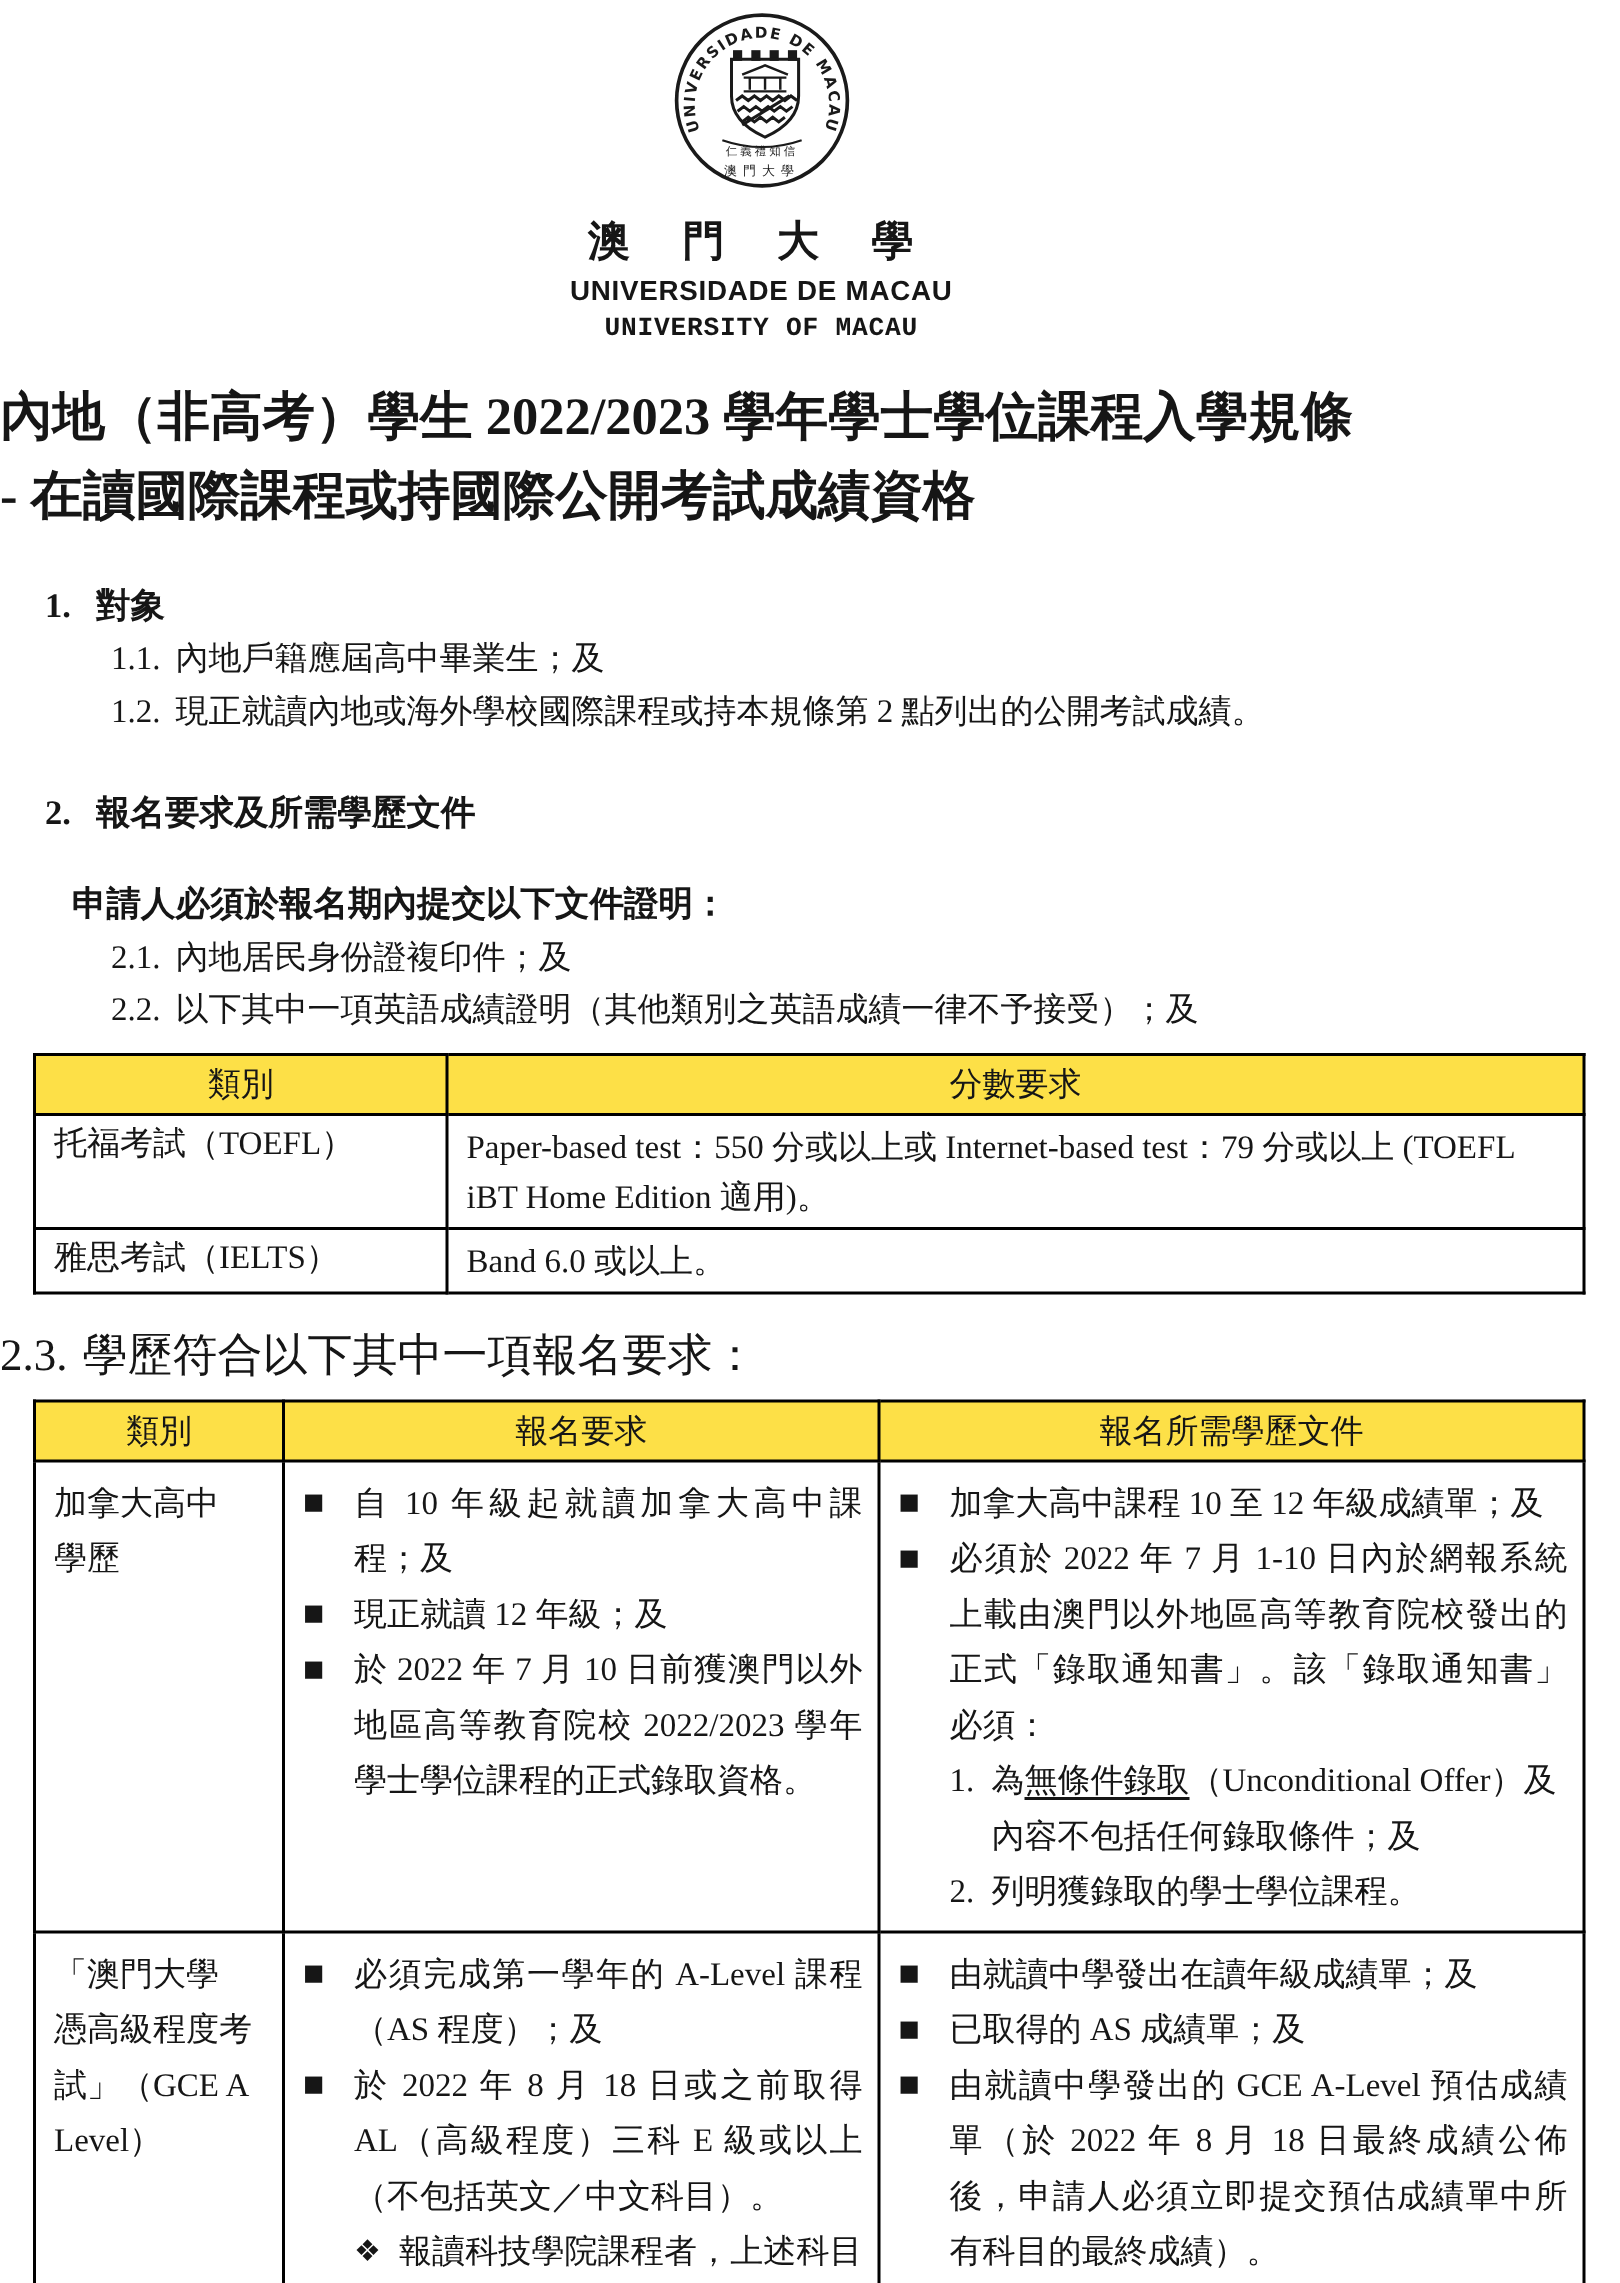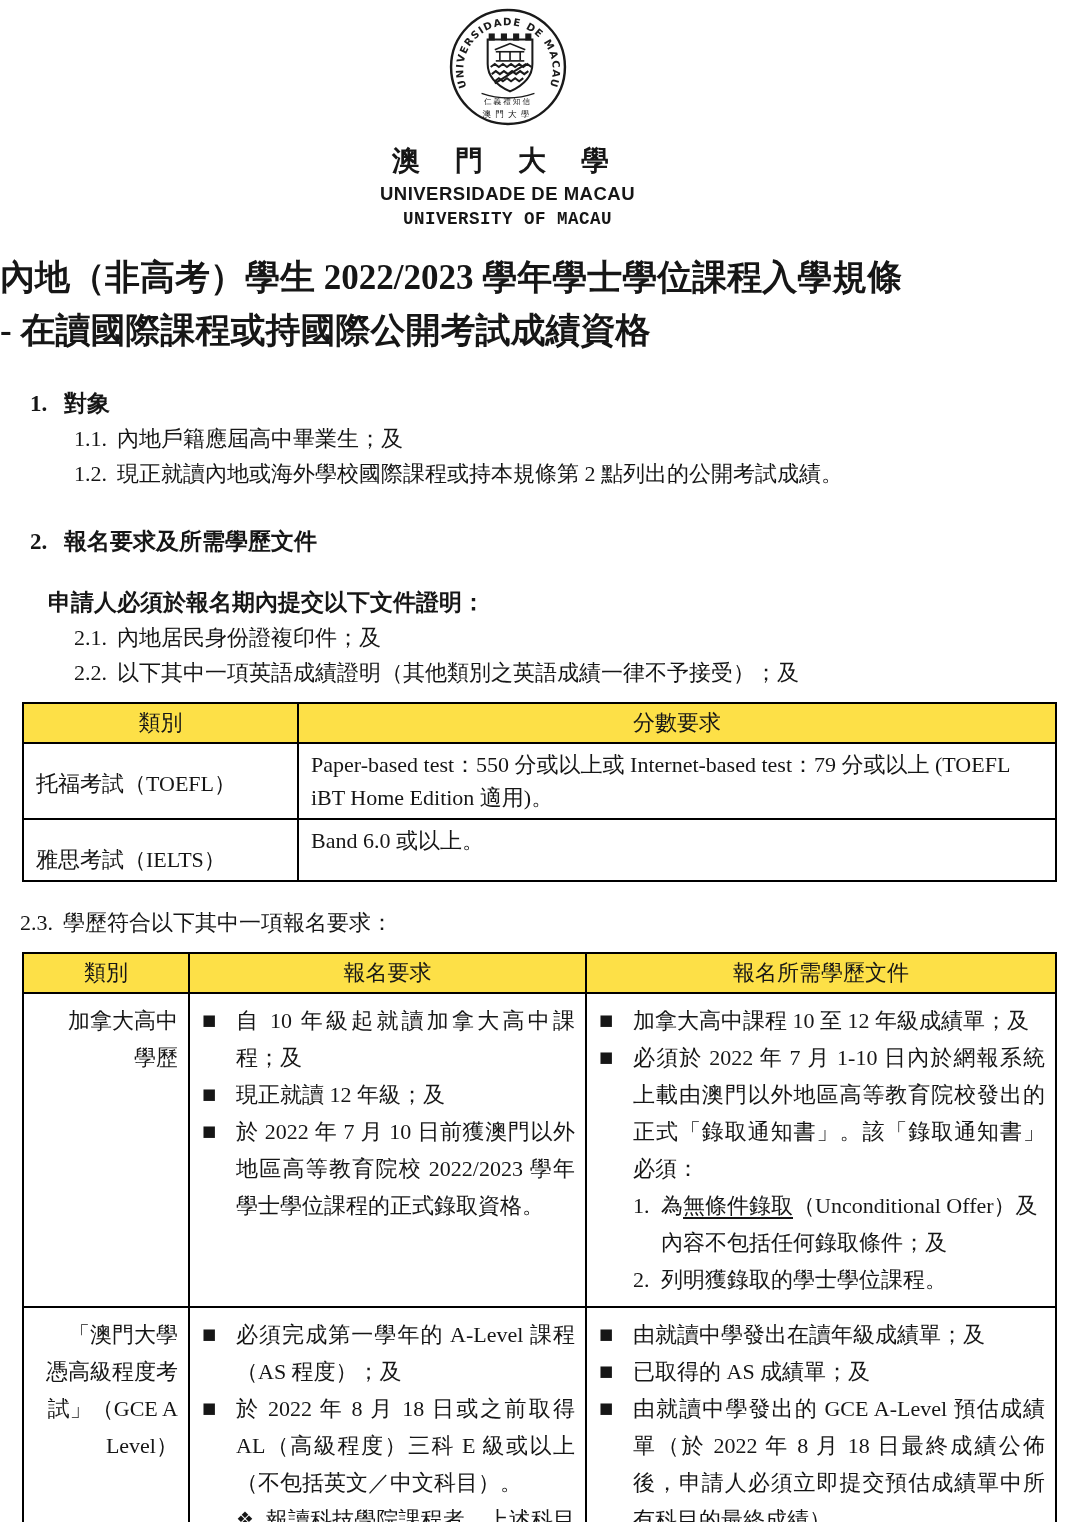--- a/index.html
+++ b/index.html
@@ -16,37 +16,37 @@
   .pt-name { font-family:"Liberation Sans","DejaVu Sans",sans-serif; font-weight:bold; font-size:18.5px; letter-spacing:.5px; margin-top:3px; }
   .en-name { font-family:Liberation Mono, monospace; font-weight:bold; font-size:17.5px; letter-spacing:.5px; margin-top:4px; }
   
   .doc-title { margin-top:22px; font-weight:bold; font-size:35px; line-height:53px; }
   
   .sec-head { padding-left:30px; margin-top:0; font-weight:bold; font-size:23px; line-height:34px; display:flex; }
   .sec-head .sec-num { width:34px; }
   .sub-item { padding-left:74px; font-size:22px; line-height:35px; display:flex; }
   .sub-item .sub-num { margin-right:10px; white-space:nowrap; }
   .intro-line { padding-left:48px; font-weight:bold; font-size:23px; line-height:35px; }
-  .s23 { padding-left:20px; font-size:22px; line-height:34px; display:flex; }
+  .s23 { font-size:30px; line-height:34px; display:flex; }
   .s23 .sub-num { margin-right:10px; }
   .mt30 { margin-top:30px; }
   .mt34 { margin-top:34px; }
   .mt26 { margin-top:26px; }
   .mt24 { margin-top:24px; }
   
   table { border-collapse:collapse; margin-left:22px; width:1035px; table-layout:fixed; }
   table, th, td { border:2px solid #000; }
   th { background:#fde047; font-weight:normal; font-size:22px; height:40px; text-align:center; }
   td { vertical-align:top; font-size:22px; }
   .score-table { margin-top:12px; }
   .score-table td { padding:4px 12px; line-height:33px; }
-  .score-table .cat { padding-top:23px;margin-top:36px; }
+  .score-table .cat { padding-top:1px;margin-top:36px; }
   .qual-table { margin-top:12px; }
   .qual-table td { padding:8px 10px 8px 12px; line-height:37px; }
-  .qual-table .cat-cell { text-align:right; }
+  .qual-table .cat-cell { text-align:left; }
   .cat-line { display:block; }
   .r1 td { height:264px; }
   .r2 td { height:330px; }
   
   .bl { display:flex; }
   .bl .b { width:34px; flex:0 0 34px; font-family:"DejaVu Sans",sans-serif; font-size:15px; }
   .bl .b.diamond { font-size:20px; }
   .bl.sub { margin-left:34px; }
   .bl.sub .b { width:30px; flex:0 0 30px; }
   .bl .txt { flex:1; text-align:justify; }

